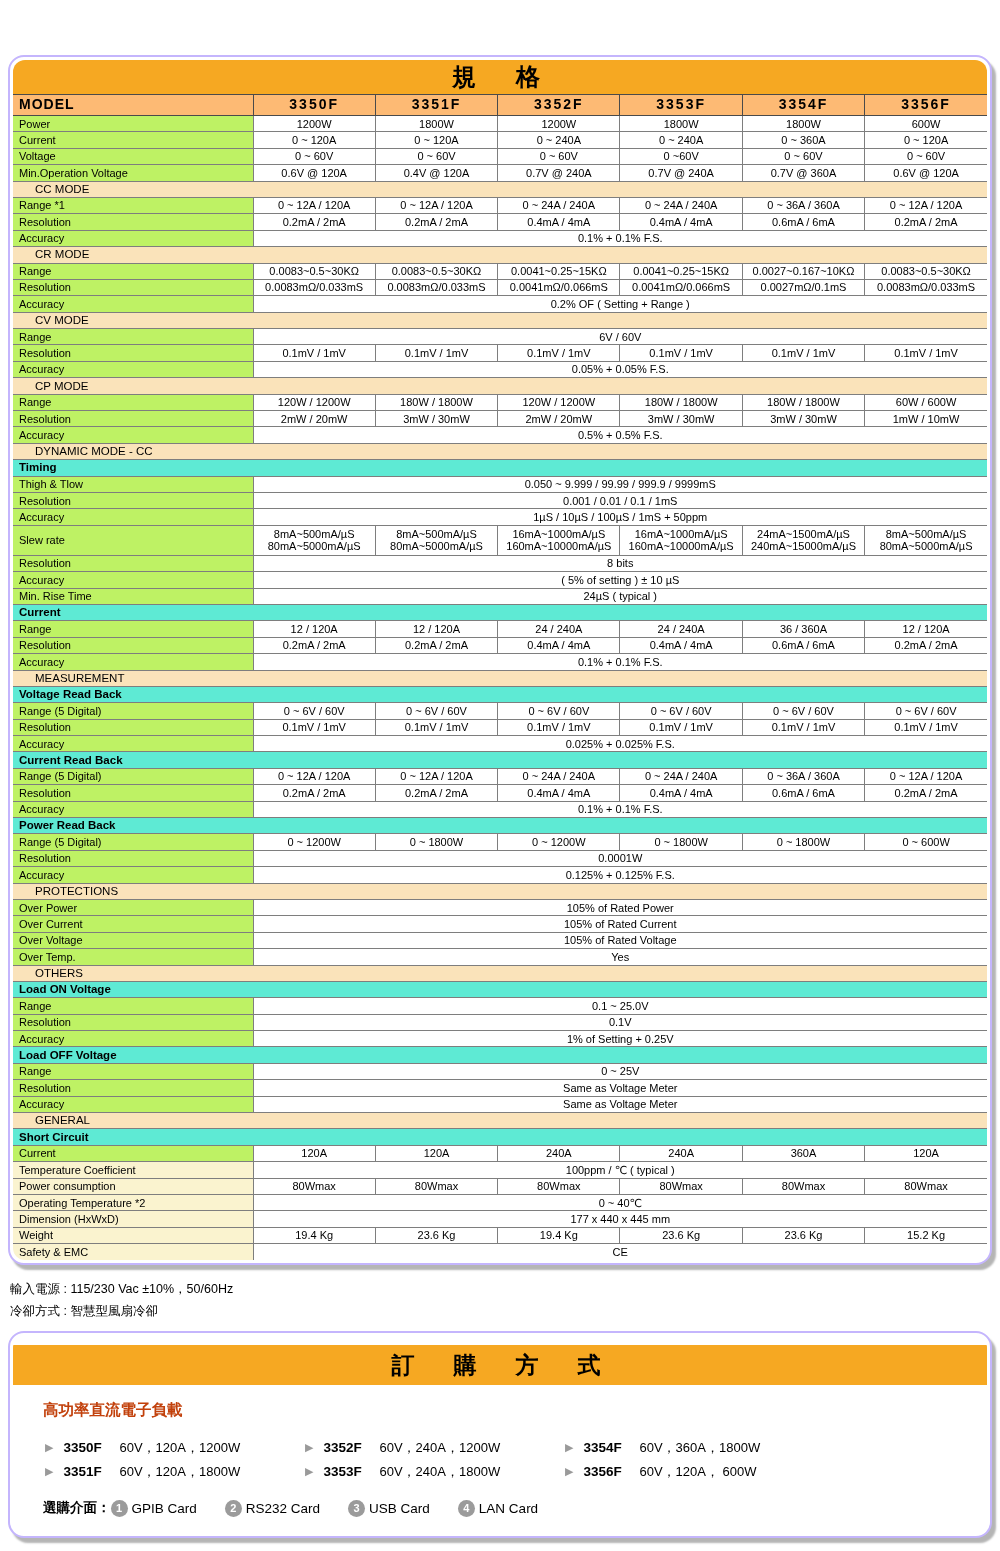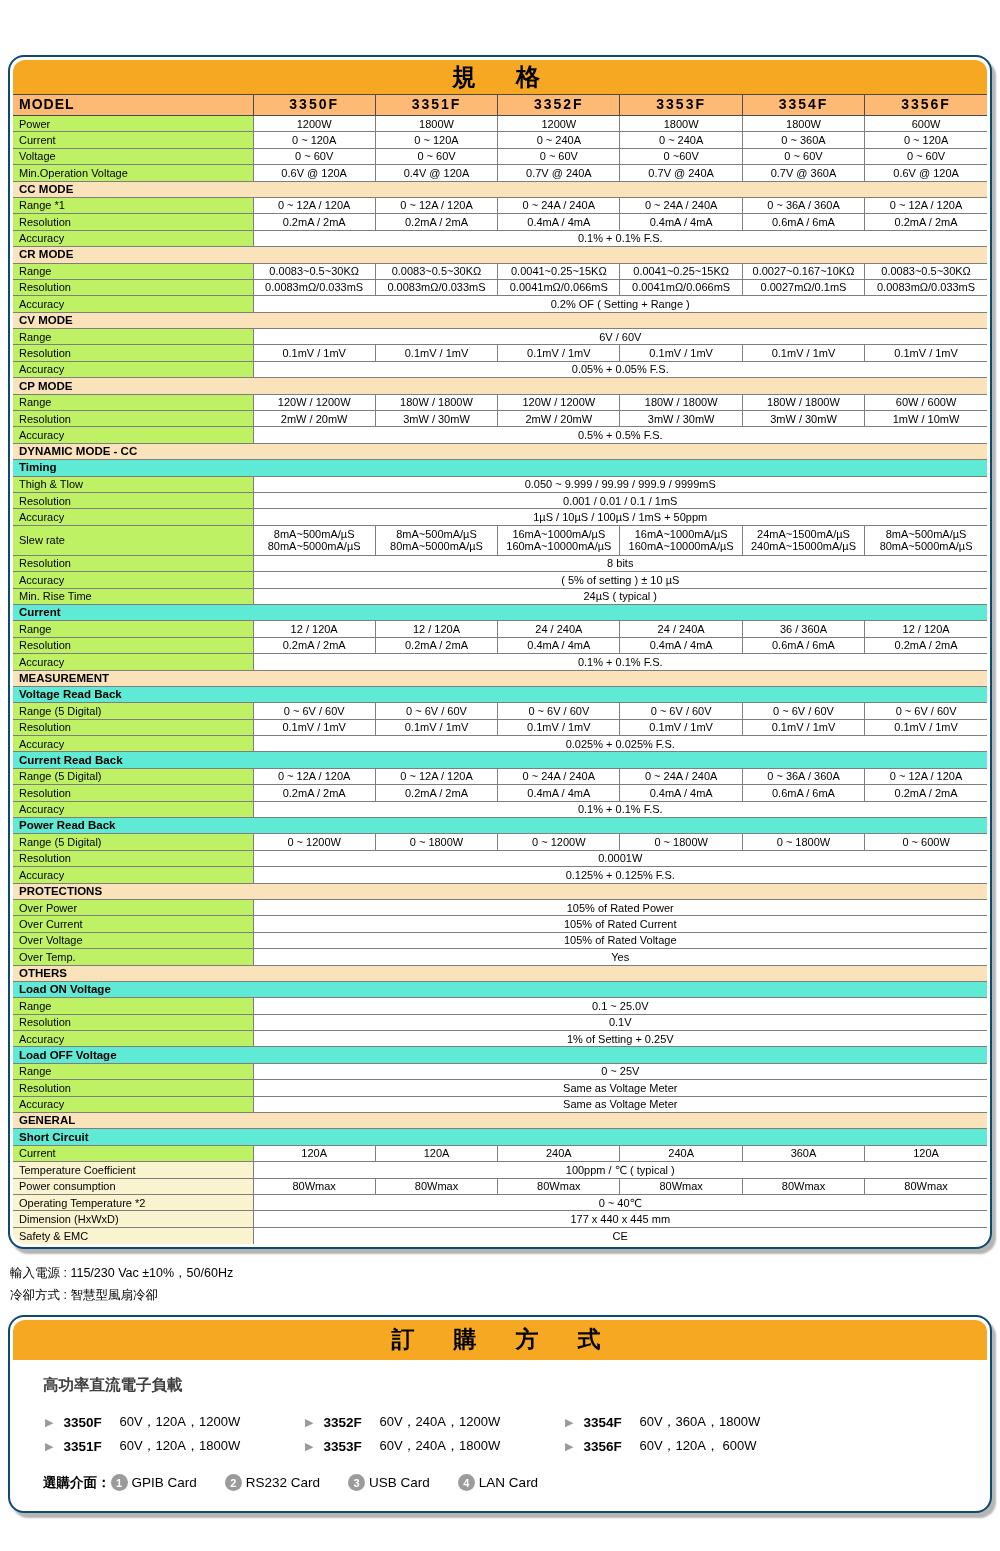--- a/index.html
+++ b/index.html
@@ -3,21 +3,21 @@
 <meta charset="utf-8">
 <style>
   * { margin:0; padding:0; box-sizing:border-box; }
   html,body { background:#fff; }
   body { font-family:"Liberation Sans","DejaVu Sans",sans-serif; color:#000; }
   .page { width:1000px; height:1551px; background:#fff; padding-top:55px; overflow:hidden; }
 
   
   .panel {
     margin:0 8px; background:#fff;
-    border:2px solid #0c4a6e; border-radius:16px;
+    border:2px solid #c4b5fd; border-radius:16px;
     box-shadow:4px 5px 2px #b5b5b5;
     padding:3px; overflow:hidden;
   }
   .panel-inner { border-radius:12px; overflow:hidden; }
   .panel-header {
     background:#F6A822; height:34px;
     display:flex; align-items:center; justify-content:center;
     font-size:24px; font-weight:bold; letter-spacing:8px; color:#000;
   }
 
@@ -30,42 +30,42 @@
   }
   .spec-table th {
     background:#fdba74; font-size:14px; font-weight:bold; height:21px;
     letter-spacing:2px; border-color:#4a4a4a;
   }
   .spec-table th:first-child { text-align:left; padding-left:6px; letter-spacing:1px; }
   .spec-table td.lbl { background:#bef264; text-align:left; padding-left:6px; }
   .spec-table td.lbl.cream { background:#FAF3CF; }
   .spec-table td.val { background:#fff; text-align:center; white-space:pre-line; }
   .spec-table tr.section td {
-    background:#FAE3BA; font-weight:bold; font-size:11.5px;
-    text-align:left; padding-left:6px;
+    background:#FAE3BA; font-weight:normal; font-size:11.5px;
+    text-align:left; padding-left:22px;
   }
   .spec-table tr.subsection td {
     background:#5eead4; font-weight:bold; font-size:11.5px;
     text-align:left; padding-left:6px;
   }
   .spec-table tr.tall td { height:30px; }
   .spec-table tr td:first-child, .spec-table th:first-child { border-left:none; }
   .spec-table tr td:last-child, .spec-table th:last-child { border-right:none; }
   .spec-table tbody tr:last-child td { border-bottom:none; }
 
   
   .notes { display:flex; justify-content:space-between; margin:13px 10px 0 10px; }
   .notes div { font-size:12.5px; line-height:22px; }
   .notes-right { width:348px; }
 
   
   .order-panel { margin-top:9px; }
-  .order-panel .panel-header { height:40px; font-size:23px; }
+  .order-panel .panel-header { height:40px; font-size:23px;margin-top:9px; }
   .order-body { background:#fff; padding:15px 30px 16px 30px; height:148px; }
-  .order-subtitle { color:#404040; font-weight:bold; font-size:15.5px; margin-bottom:16px; }
+  .order-subtitle { color:#c2410c; font-weight:bold; font-size:15.5px; margin-bottom:16px; }
   .order-grid {
     display:grid; grid-auto-flow:column;
     grid-template-rows:repeat(2,21px); grid-template-columns:260px 260px auto;
     row-gap:3px; margin-left:2px;
   }
   .order-item { display:flex; align-items:center; font-size:13px; }
   .tri { color:#9a9a9a; font-size:11px; margin-right:10px; }
   .order-model { font-weight:bold; font-size:13.5px; width:48px; }
   .order-spec { margin-left:8px; white-space:pre; }
   .order-interfaces { margin-top:17px; display:flex; align-items:center; font-size:13.5px; }
@@ -463,20 +463,29 @@
               <td class="val">80Wmax</td>
               <td class="val">80Wmax</td>
             </tr>
             <tr>
               <td class="lbl cream">Operating Temperature *2</td>
               <td colspan="6" class="val">0 ~ 40℃</td>
             </tr>
             <tr>
               <td class="lbl cream">Dimension (HxWxD)</td>
               <td colspan="6" class="val">177 x 440 x 445 mm</td>
+            </tr>
+            <tr>
+              <td class="lbl cream">Weight</td>
+              <td class="val">19.4 Kg</td>
+              <td class="val">23.6 Kg</td>
+              <td class="val">19.4 Kg</td>
+              <td class="val">23.6 Kg</td>
+              <td class="val">23.6 Kg</td>
+              <td class="val">15.2 Kg</td>
             </tr>
             <tr>
               <td class="lbl cream">Safety &amp; EMC</td>
               <td colspan="6" class="val">CE</td>
             </tr>
           </tbody>
       </table>
     </div>
   </div>
 

